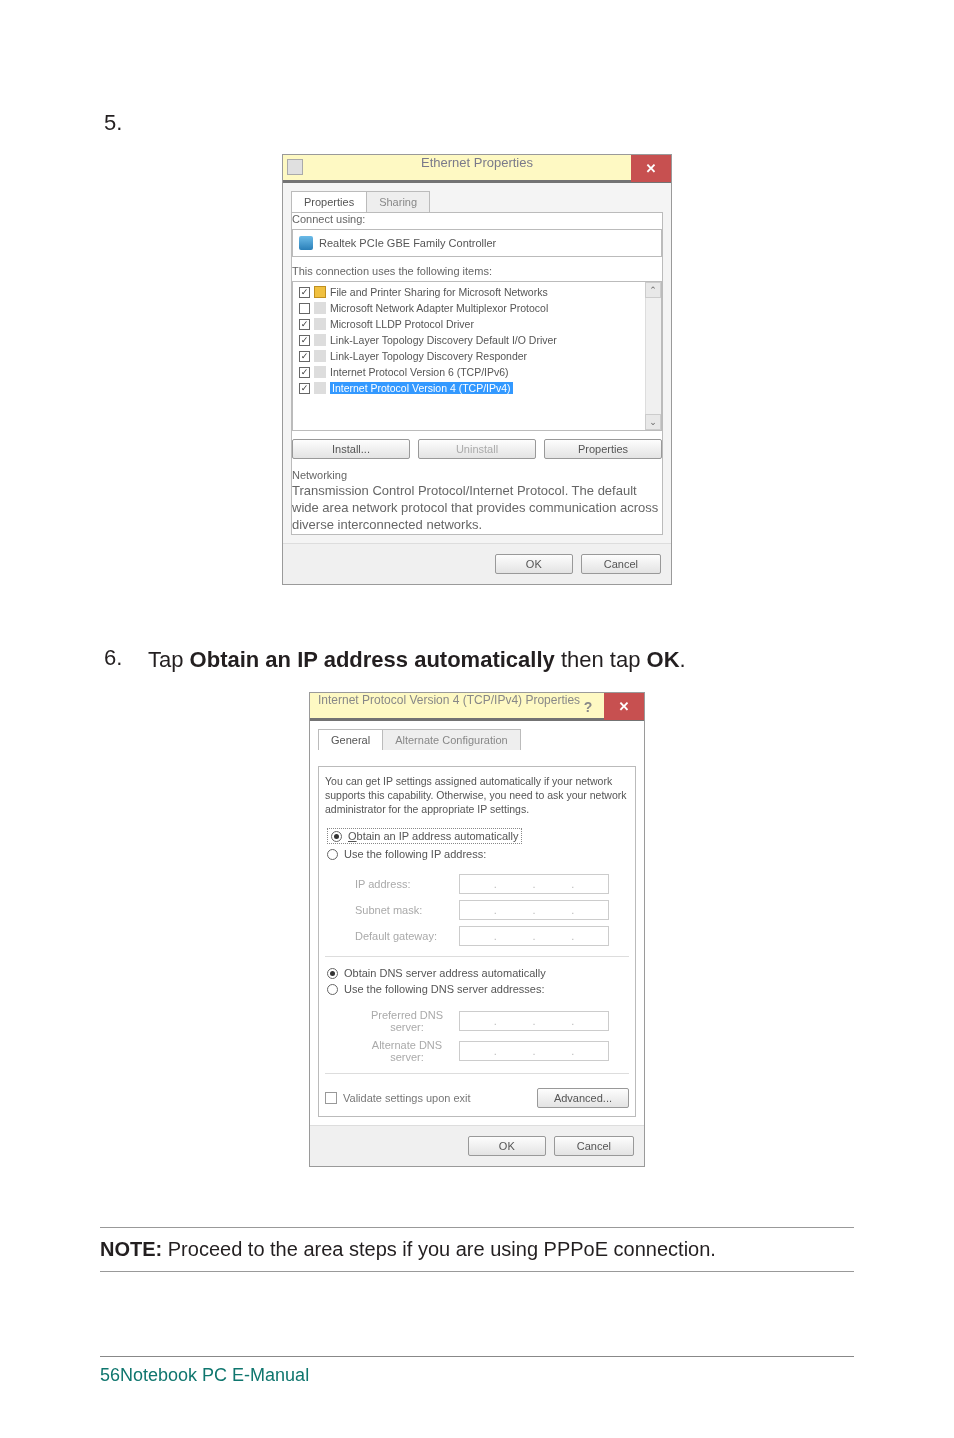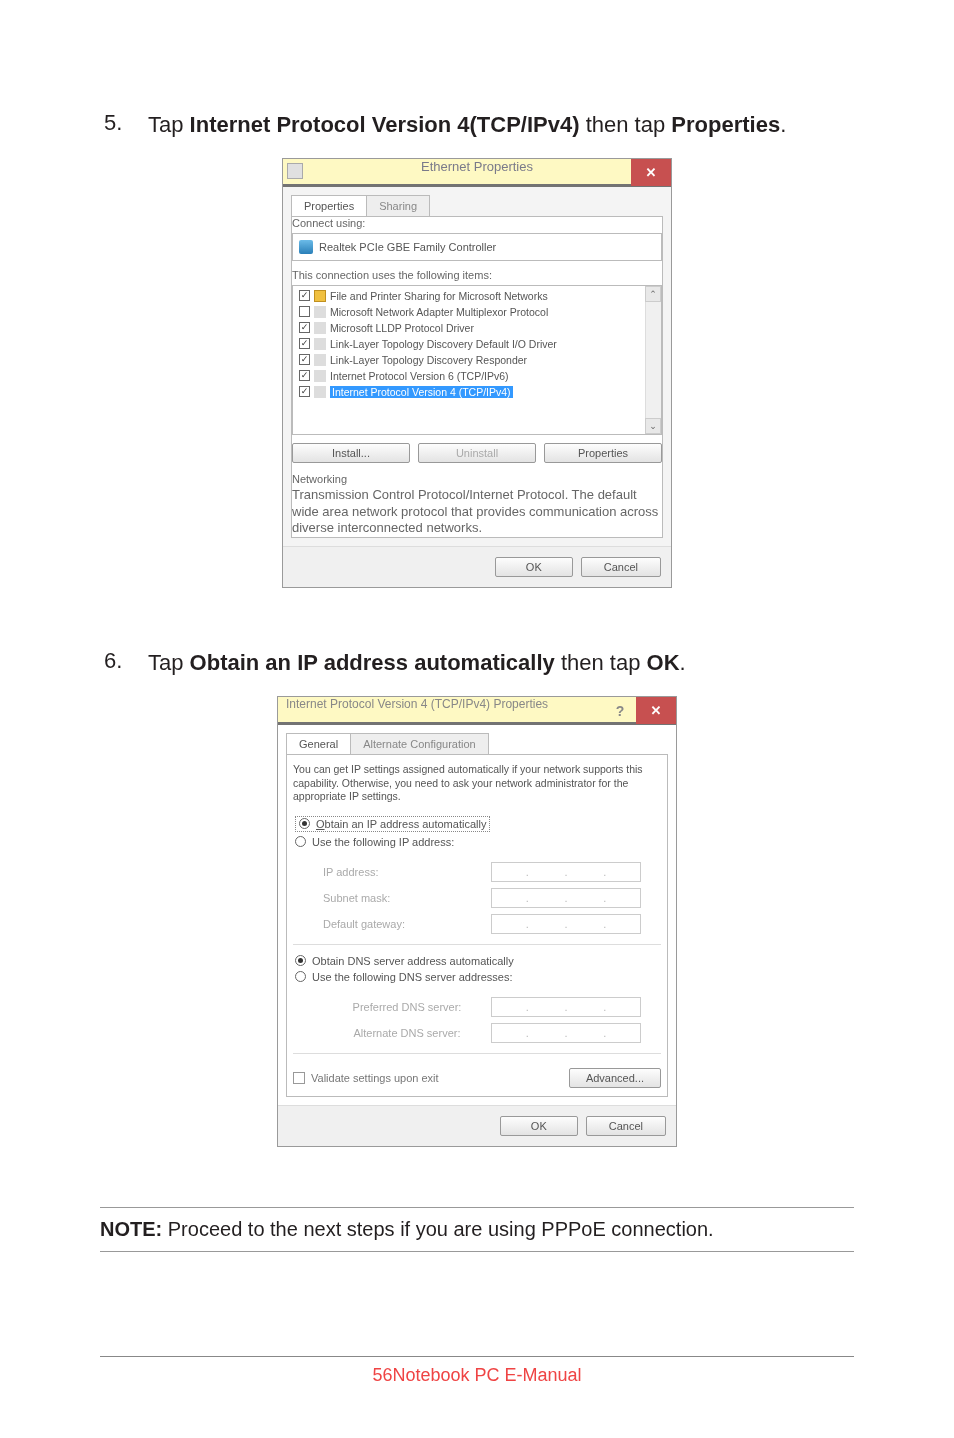--- a/index.html
+++ b/index.html
@@ -184,35 +184,32 @@
 
   
   .page-footer {
     position: absolute;
     bottom: 52px;
     left: 100px;
     right: 100px;
     border-top: 1px solid #888;
     padding-top: 8px;
     display: flex;
-    justify-content: center;
+    justify-content: flex-start;
     font-size: 18px;
-    color: #ef4444;
+    color: #0f766e;
   }
 </style>
 </head>
 <body>
 
 <div class="page">
 
   <div class="step">
     <div class="step-num">5.</div>
-    <div class="step-text">
-      <span>Tap </span><b>Internet Protocol Version 4(TCP/IPv4)</b><span> then tap </span><b>Properties</b><span>.</span>
-    </div>
   </div>
 
   <div class="dialog-wrap">
     <div class="dlg">
       <div class="titlebar">
         <span class="left-icon"></span>
         <span>Ethernet Properties</span>
         <span class="close">✕</span>
       </div>
       <div class="dlg-body">
@@ -285,32 +282,32 @@
   </div>
 
   <div class="step">
     <div class="step-num">6.</div>
     <div class="step-text">
       <span>Tap </span><b>Obtain an IP address automatically</b><span> then tap </span><b>OK</b><span>.</span>
     </div>
   </div>
 
   <div class="dialog-wrap">
-    <div class="dlg dlg2" style="width:400px;">
+    <div class="dlg dlg2" style="width:336px;">
       <div class="titlebar">
         <span>Internet Protocol Version 4 (TCP/IPv4) Properties</span>
         <span class="help">?</span>
         <span class="close">✕</span>
       </div>
       <div class="dlg-body" style="background:#fff;">
         <div class="tabs" style="background:#fff;">
           <div class="tab">General</div>
           <div class="tab inactive">Alternate Configuration</div>
         </div>
-        <div class="tab-content" style="border-top-color:#bbb;">
+        <div class="tab-content" style="border-top-color:#bbb;margin-top:16px;">
           <div class="intro">You can get IP settings assigned automatically if your network supports this capability. Otherwise, you need to ask your network administrator for the appropriate IP settings.</div>
 
           <div class="radio-row">
             <span class="highlight-row">
               <span class="radio checked"></span>
               <span><span class="u">O</span>btain an IP address automatically</span>
             </span>
           </div>
           <div class="radio-row">
             <span class="radio"></span>
@@ -379,21 +376,21 @@
         </div>
       </div>
       <div class="dlg-footer">
         <button class="win-btn" style="padding:3px 30px;">OK</button>
         <button class="win-btn" style="padding:3px 22px;">Cancel</button>
       </div>
     </div>
   </div>
 
   <div class="note-box">
-    <b>NOTE:</b><span> Proceed to the next steps if you are using PPPoE connection.</span>
+    <b>NOTE:</b><span> Proceed to the area steps if you are using PPPoE connection.</span>
   </div>
 
   <div class="page-footer">
     <span>56</span>
     <span>Notebook PC E-Manual</span>
   </div>
 
 </div>
 
 </body></html>

